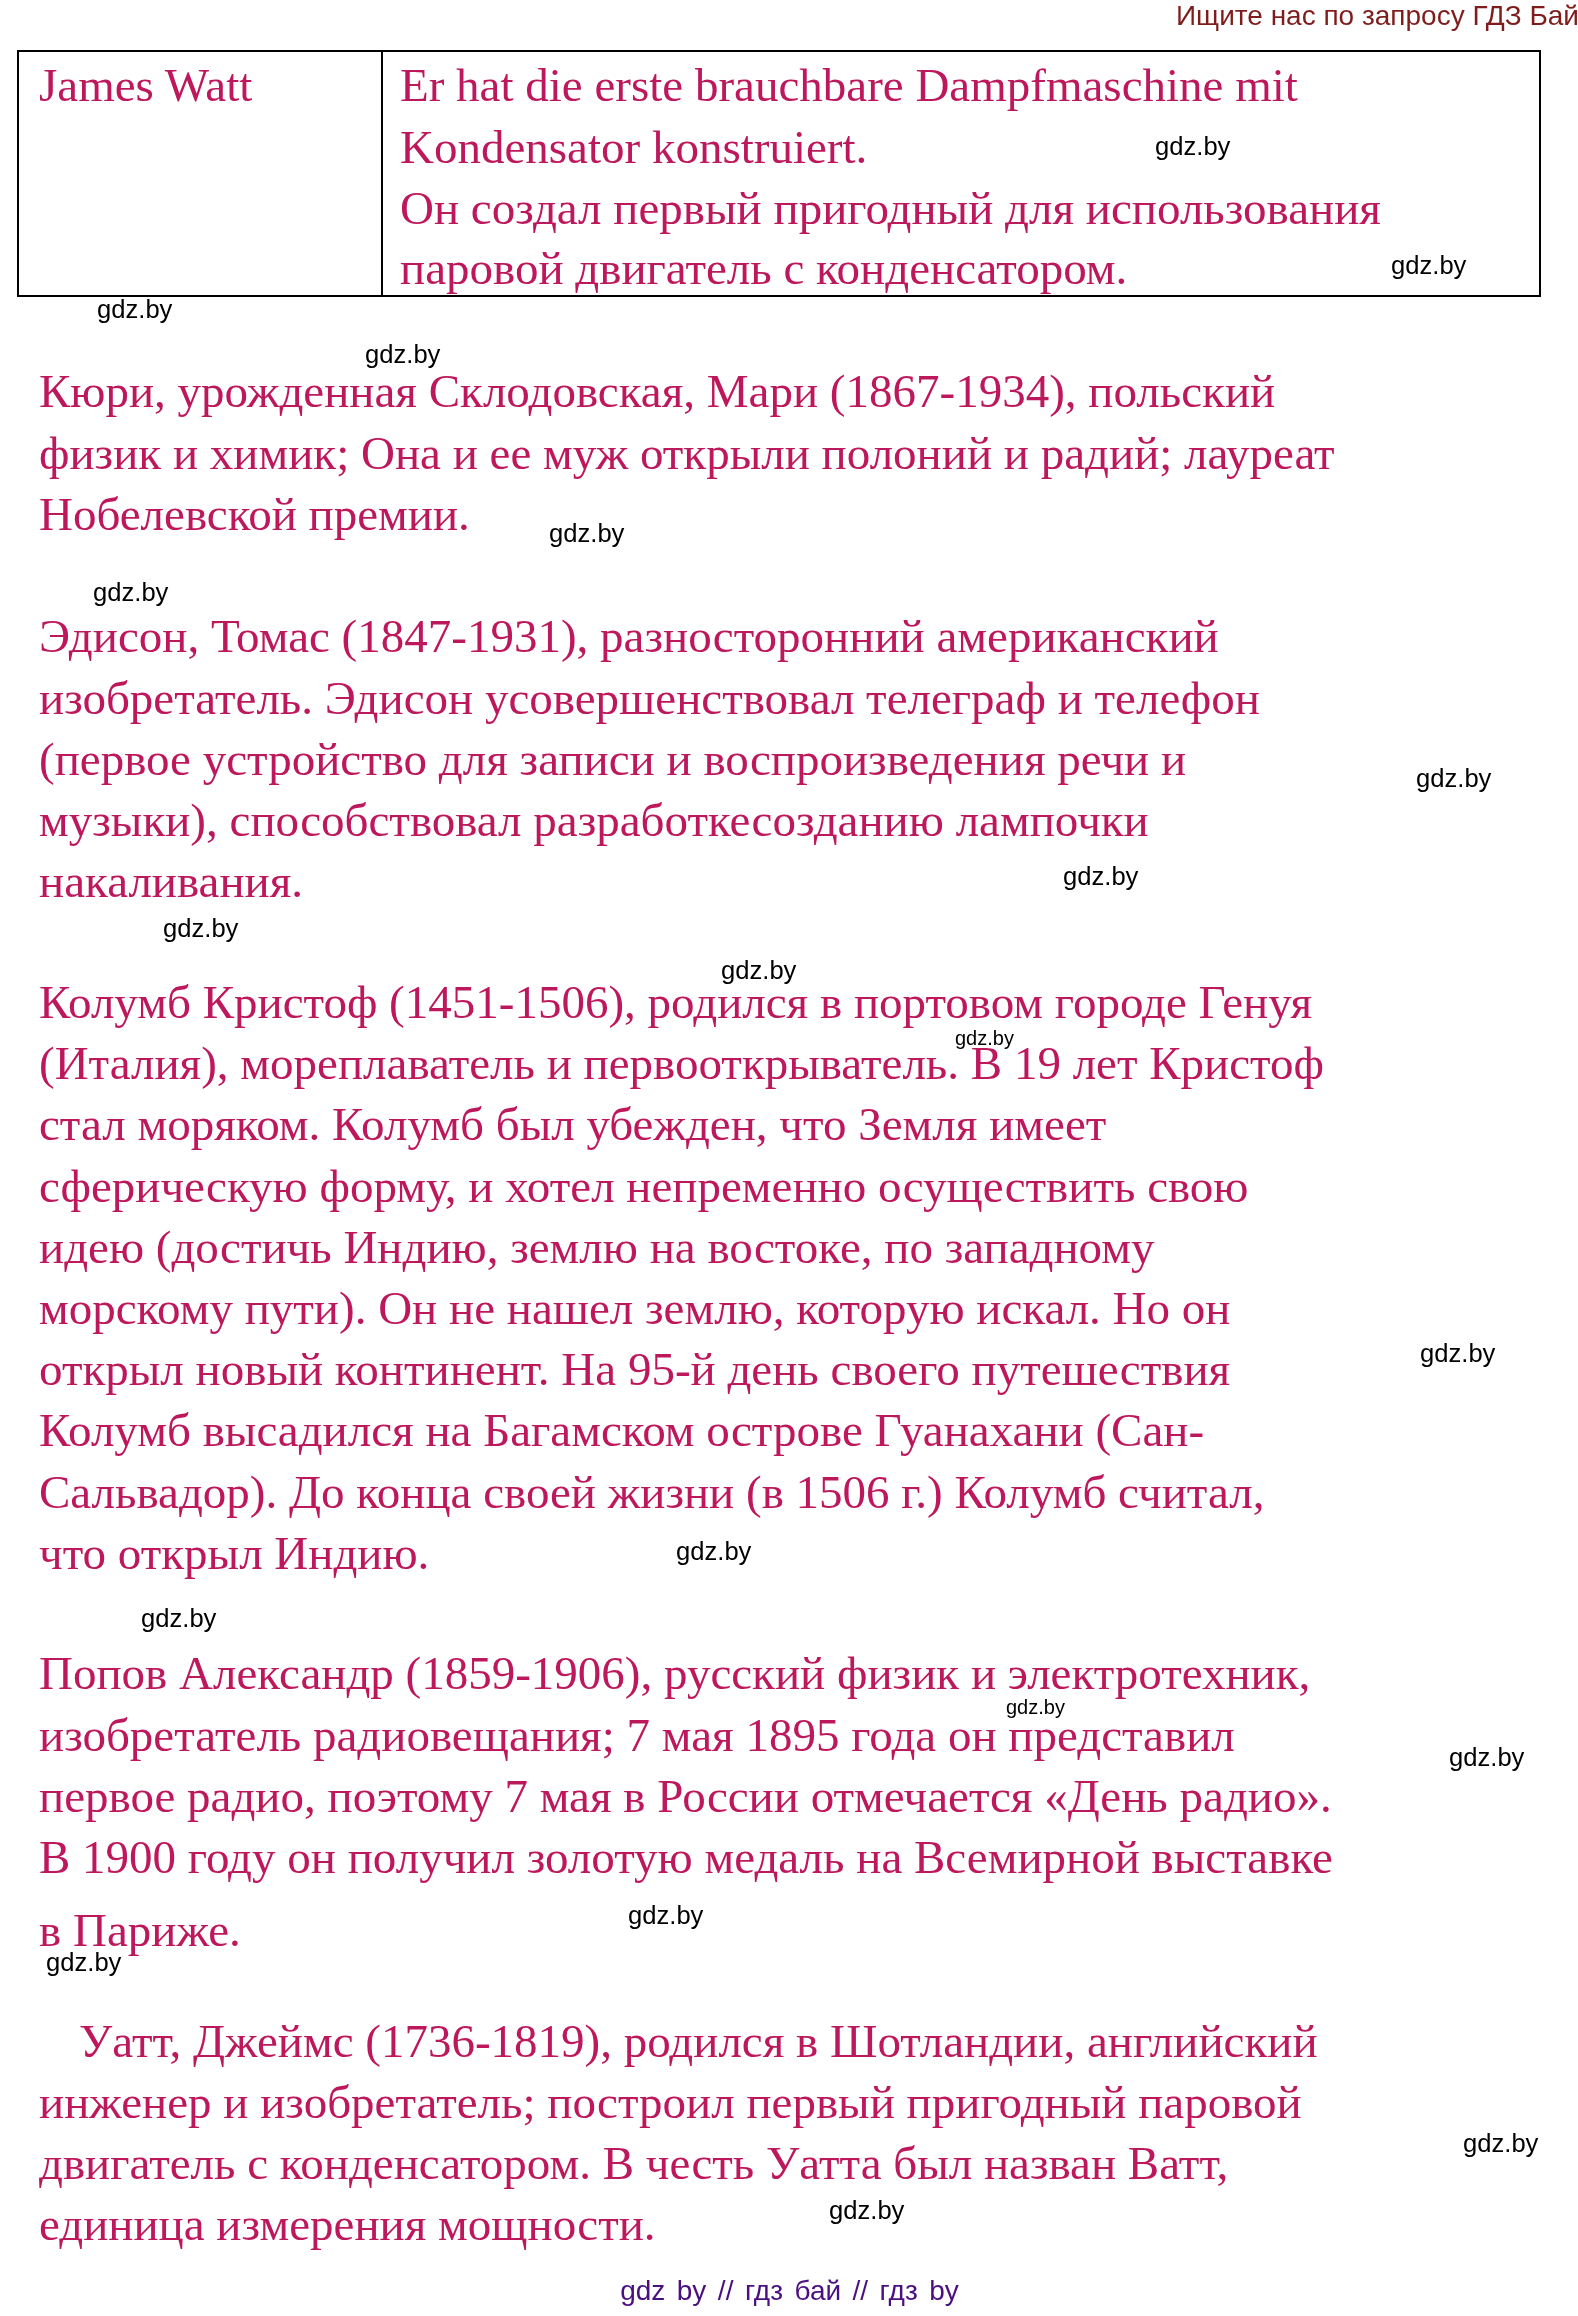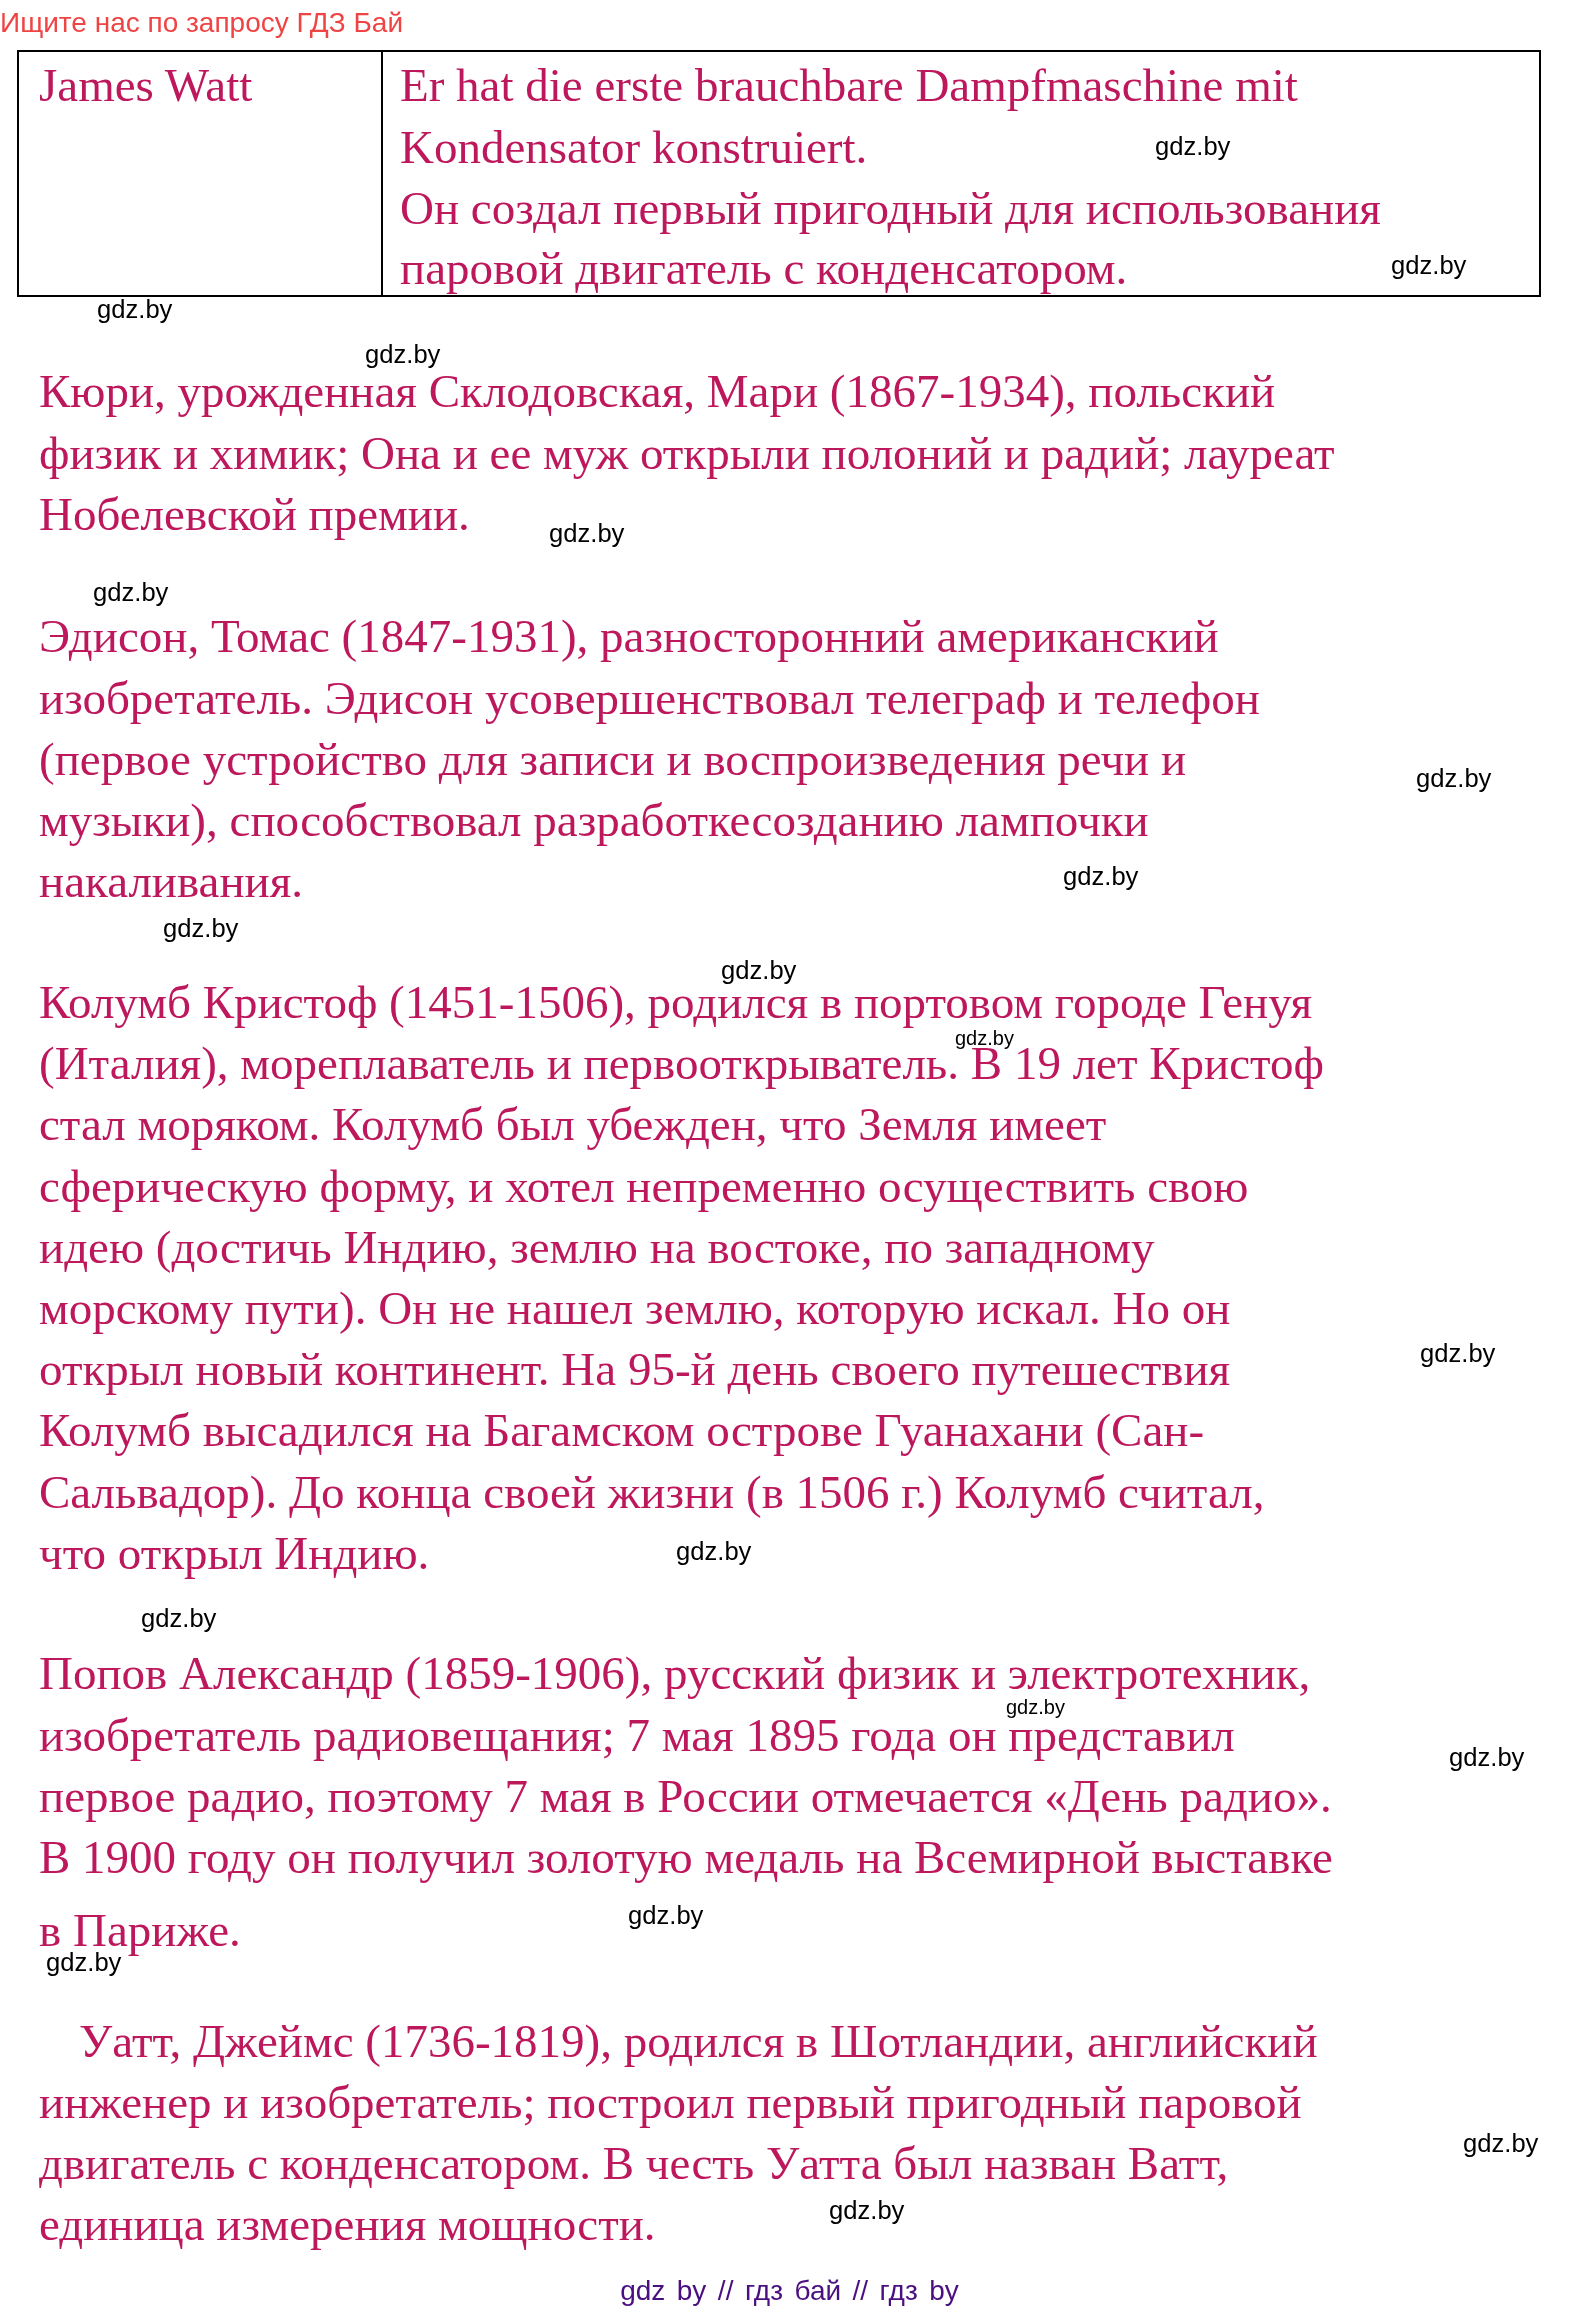--- a/index.html
+++ b/index.html
@@ -1,18 +1,18 @@
 <!DOCTYPE html>
 <html style="font-size:14.6px"><head>
 <meta charset="utf-8">
 <style>
   html, body { margin: 0; padding: 0; background: #ffffff; }
   body { width: 1579px; height: 2316px; position: relative; overflow: hidden; }
-  .hdr { position: absolute; left: 0; width: 1579px; top: 7px; text-align: left;
-         font-family: "Liberation Sans", sans-serif; font-size: 28px; color: #ef4444; line-height: 31px; }
+  .hdr { position: absolute; left: 0; width: 1579px; top: 0; text-align: right;
+         font-family: "Liberation Sans", sans-serif; font-size: 28px; color: #7f1d1d; line-height: 31px; }
   .ftr { position: absolute; left: 0; width: 1579px; top: 2275px; text-align: center;
          font-family: "Liberation Sans", sans-serif; font-size: 28px; color: #4a0f80; line-height: 31px; word-spacing: 3.7px; }
   .tbl { position: absolute; left: 17.4px; top: 50px; width: 1524px; height: 247px;
          border: 2.7px solid #000; box-sizing: border-box; }
   .tbl .div { position: absolute; left: 362px; top: 0; bottom: 0; width: 1.8px; background: #000; }
   .ln { position: absolute; font-family: "Liberation Serif", serif; font-size: 47px; color: #be185d;
         white-space: nowrap; line-height: 53px; }
   .wm { position: absolute; font-family: "Liberation Sans", sans-serif; font-size: 25.6px; color: #000;
         white-space: nowrap; line-height: 27.4px; }
   .wm.sm { font-size: 20px; line-height: 22px; }

